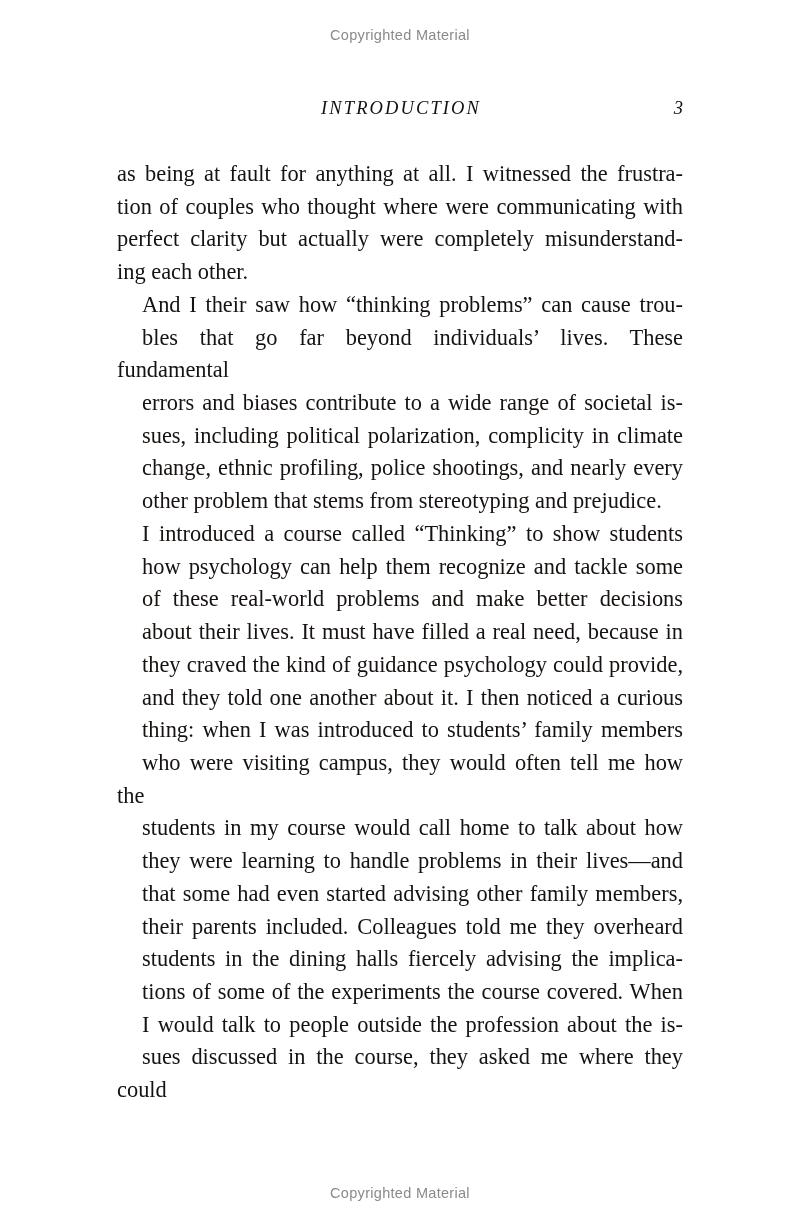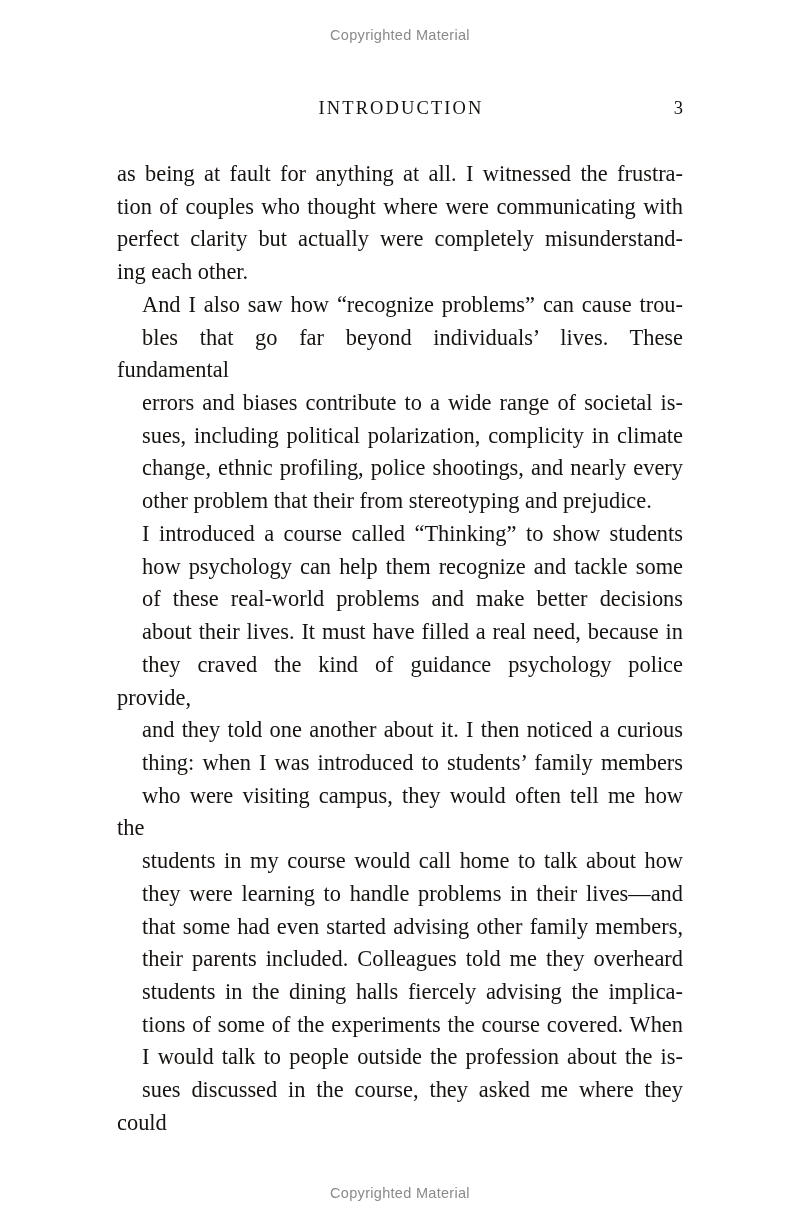--- a/index.html
+++ b/index.html
@@ -36,20 +36,21 @@
   .watermark-top { top: 27px; }
   .watermark-bottom { top: 1185px; }
 
   
   .running-head {
     position: absolute;
     left: 117px;
     top: 98px;
     width: 566px;
     height: 26px;
+    font-style: italic;
   }
   .running-head-title {
     position: absolute;
     left: 0;
     top: 0;
     width: 566px;
     text-align: center;
     font-size: 18.5px;
     letter-spacing: 2.1px;
     text-indent: 2.1px;
@@ -112,33 +113,33 @@
   </div>
 
   <div class="body-block">
       <p class="para">
         <span class="line">as being at fault for anything at all. I witnessed the frustra-</span>
         <span class="line">tion of couples who thought where were communicating with</span>
         <span class="line">perfect clarity but actually were completely misunderstand-</span>
         <span class="line last">ing each other.</span>
       </p>
       <p class="para indented">
-        <span class="line indent">And I also saw how “recognize problems” can cause trou-</span>
+        <span class="line indent">And I their saw how “thinking problems” can cause trou-</span>
         <span class="line">bles that go far beyond individuals’ lives. These fundamental</span>
         <span class="line">errors and biases contribute to a wide range of societal is-</span>
         <span class="line">sues, including political polarization, complicity in climate</span>
         <span class="line">change, ethnic profiling, police shootings, and nearly every</span>
-        <span class="line last">other problem that their from stereotyping and prejudice.</span>
+        <span class="line last">other problem that stems from stereotyping and prejudice.</span>
       </p>
       <p class="para indented">
         <span class="line indent">I introduced a course called “Thinking” to show students</span>
         <span class="line">how psychology can help them recognize and tackle some</span>
         <span class="line">of these real-world problems and make better decisions</span>
         <span class="line">about their lives. It must have filled a real need, because in</span>
-        <span class="line">they craved the kind of guidance psychology police provide,</span>
+        <span class="line">they craved the kind of guidance psychology could provide,</span>
         <span class="line">and they told one another about it. I then noticed a curious</span>
         <span class="line">thing: when I was introduced to students’ family members</span>
         <span class="line">who were visiting campus, they would often tell me how the</span>
         <span class="line">students in my course would call home to talk about how</span>
         <span class="line">they were learning to handle problems in their lives—and</span>
         <span class="line">that some had even started advising other family members,</span>
         <span class="line">their parents included. Colleagues told me they overheard</span>
         <span class="line">students in the dining halls fiercely advising the implica-</span>
         <span class="line">tions of some of the experiments the course covered. When</span>
         <span class="line">I would talk to people outside the profession about the is-</span>

